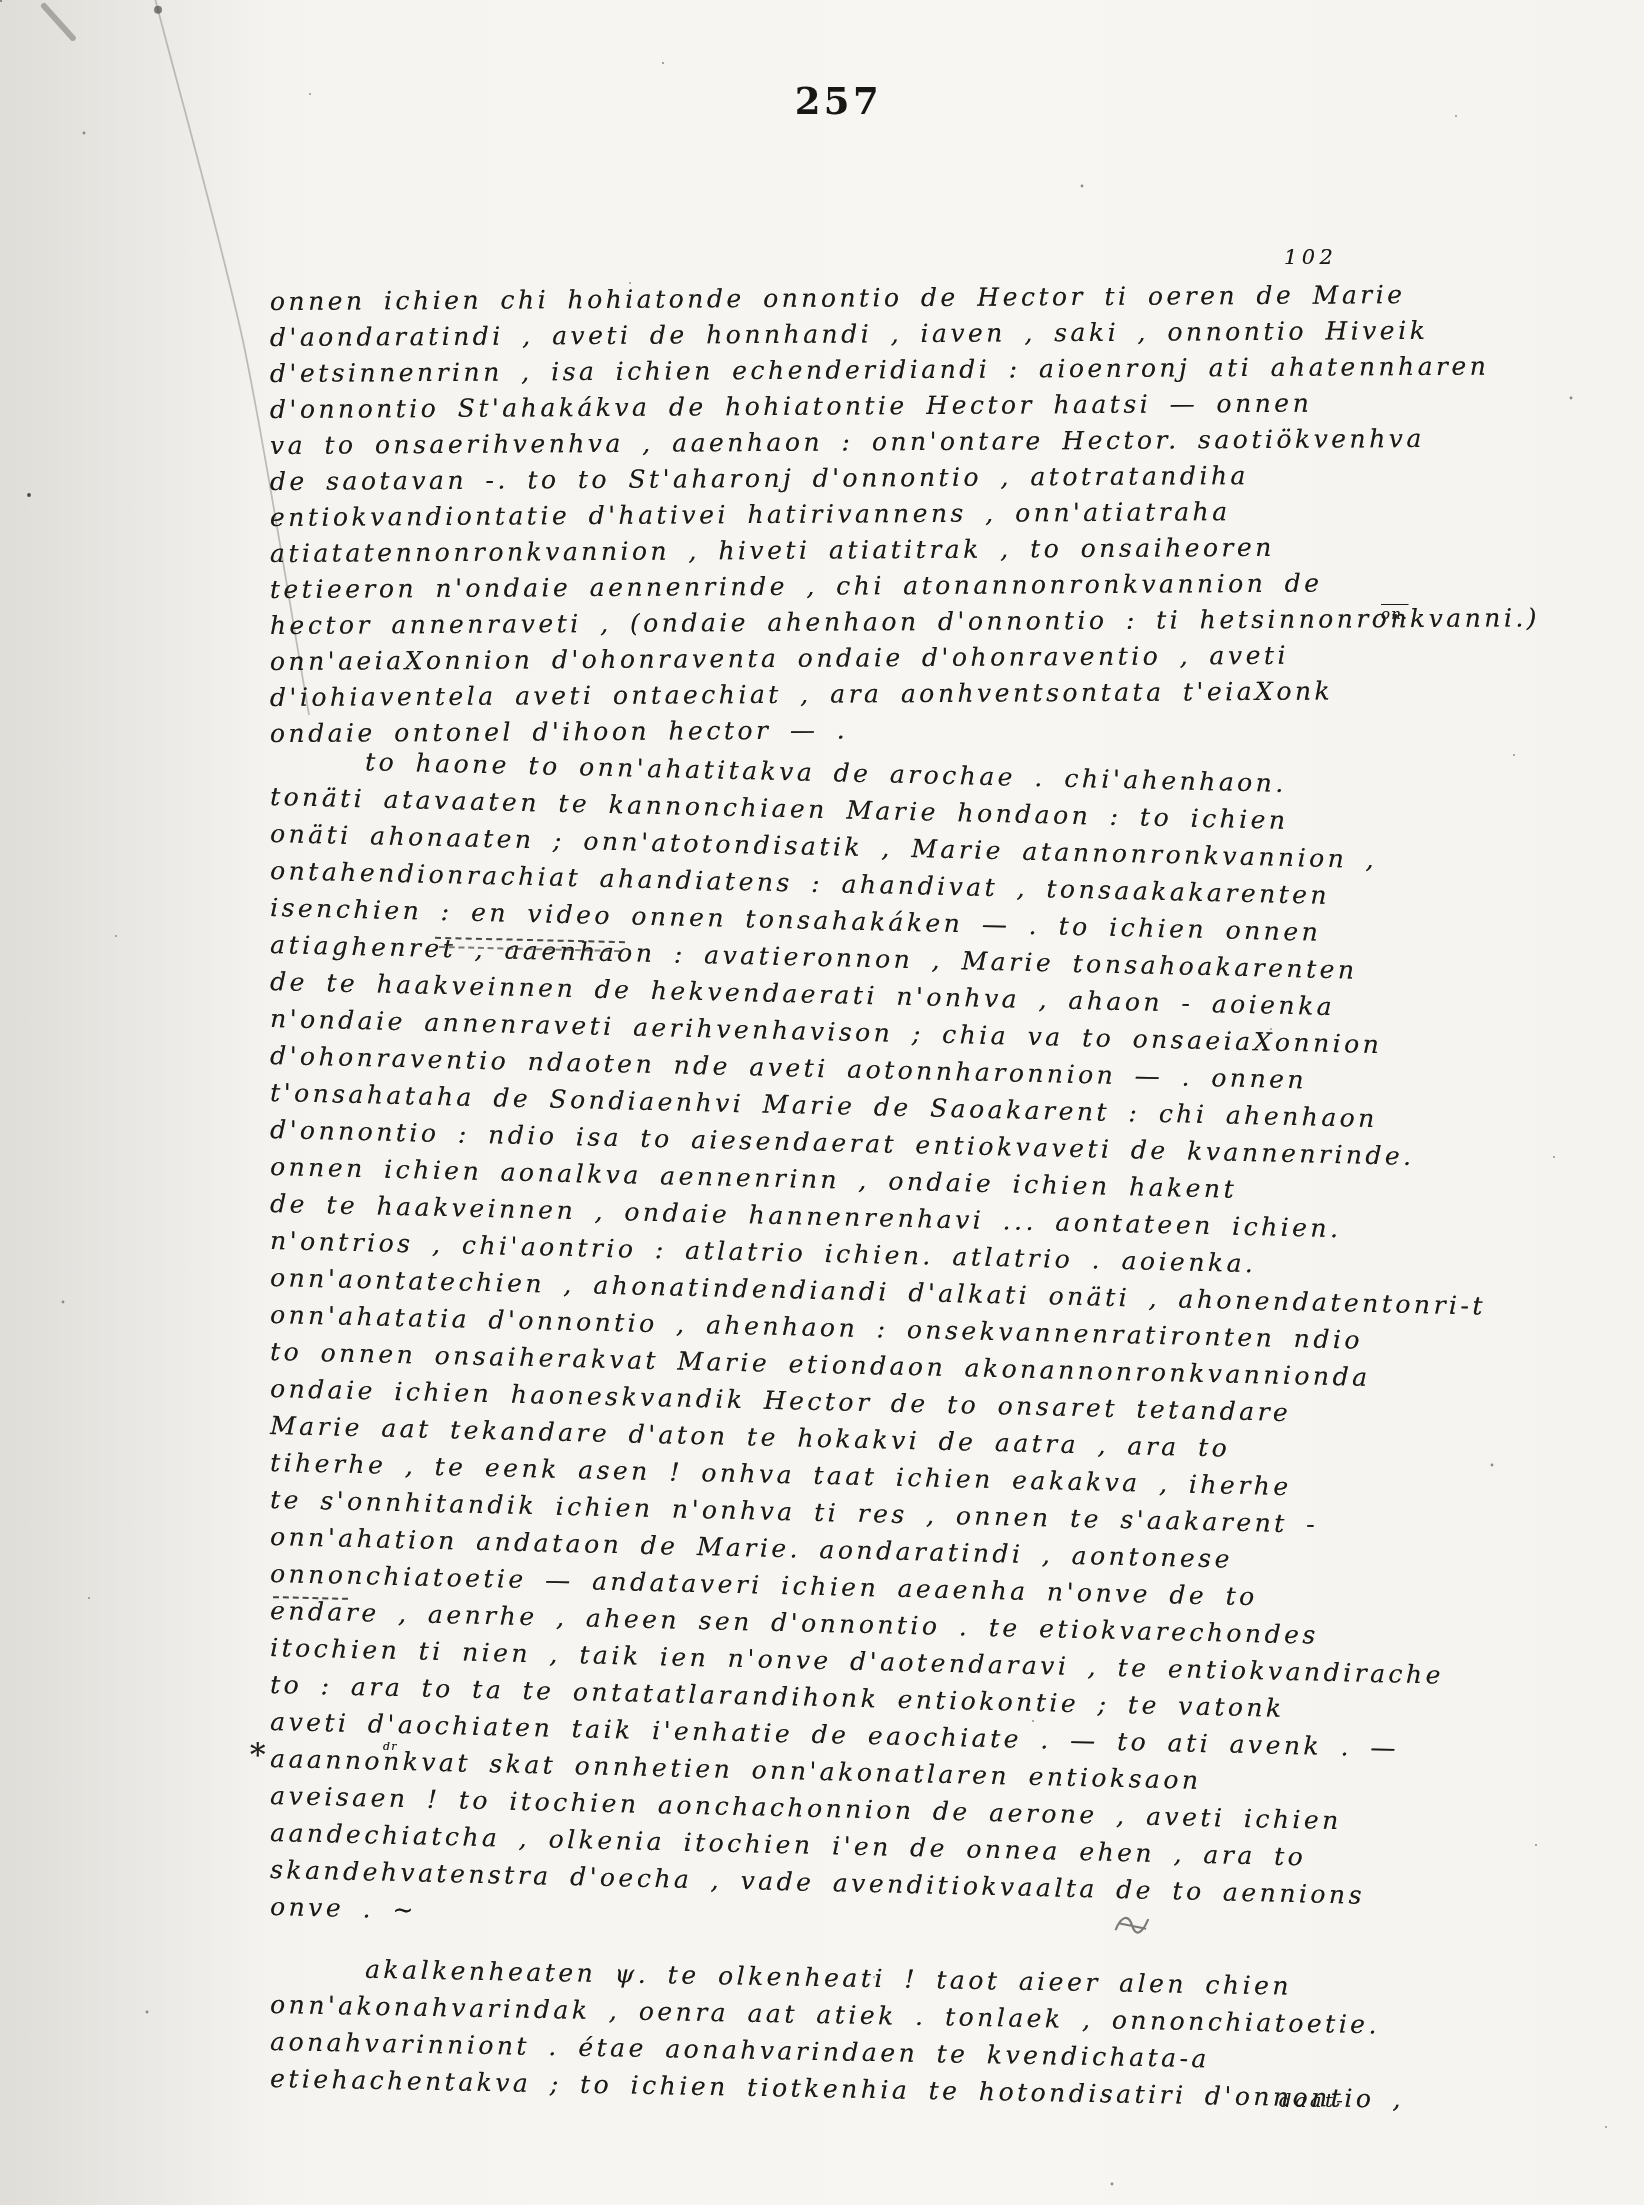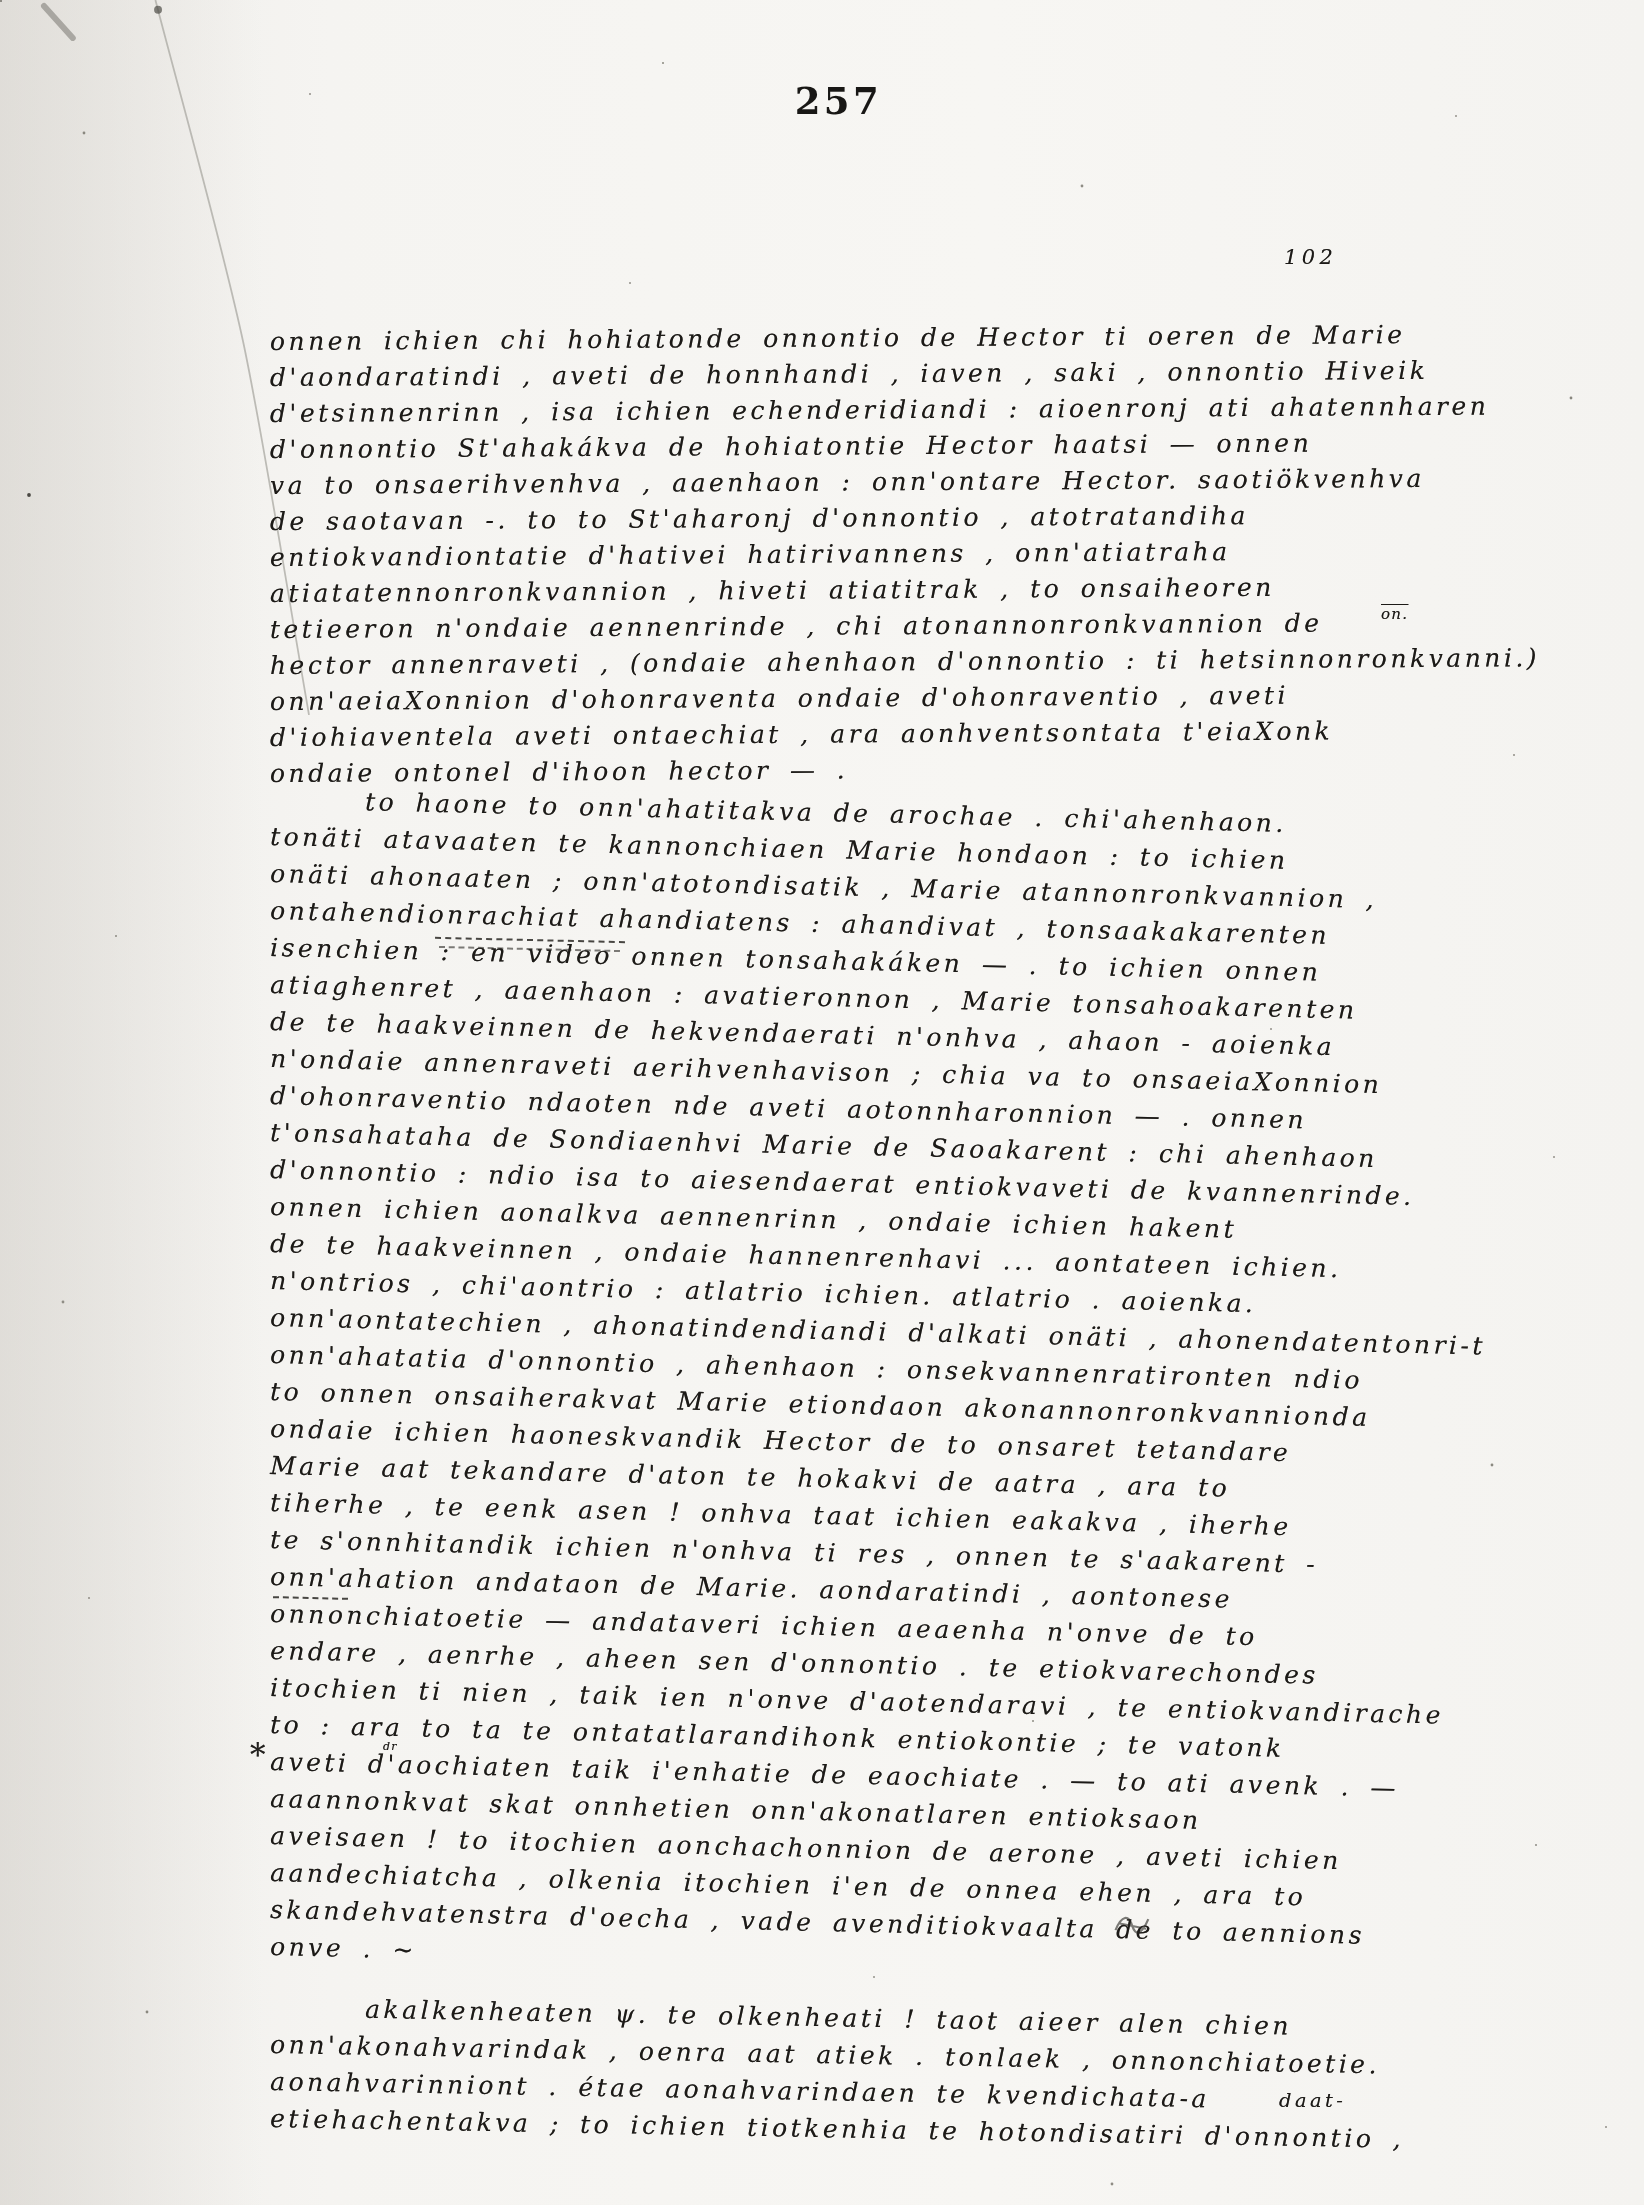--- a/index.html
+++ b/index.html
@@ -14,21 +14,21 @@
   .vignette{position:absolute;inset:0;pointer-events:none;
     background:linear-gradient(90deg,rgba(205,202,195,.45),rgba(255,255,255,0) 16%),
                linear-gradient(0deg,rgba(222,220,215,.25),rgba(255,255,255,0) 6%);}
   
   .printed{position:absolute;font-family:"DejaVu Serif",serif;color:#181715;}
   .pgnum{left:792px;top:79px;width:93px;text-align:center;font-size:37px;font-weight:600;letter-spacing:3.5px;}
   
   .hw{font-family:"DejaVu Serif",serif;font-style:italic;color:#1c1a17;
       letter-spacing:3.5px;word-spacing:7px;text-shadow:0 0 0.4px rgba(28,26,23,.55);}
   .folio{position:absolute;left:1284px;top:245px;font-size:21px;letter-spacing:4.4px;}
-  .para{position:absolute;left:270px;width:1226px;margin-top:40px;}
+  .para{position:absolute;left:270px;width:1226px;}
   .p1{top:287px;}
   .p2{top:745px;}
   .p3{top:1953px;}
   .ms-line{height:36px;white-space:nowrap;font-size:25px;transform-origin:0 60%;}
   .p1 .ms-line{height:36px;transform:rotate(-0.35deg);}
   .p2 .ms-line{height:37px;transform:rotate(1.35deg);}
   .p3 .ms-line{height:37px;transform:rotate(1.05deg);}
   .indent{padding-left:95px;}
   .margin-star{position:absolute;left:250px;top:1737px;font-size:31px;font-style:normal;color:#23211e;}
   .sup{position:absolute;font-size:15px;letter-spacing:1.3px;text-decoration:overline;}

